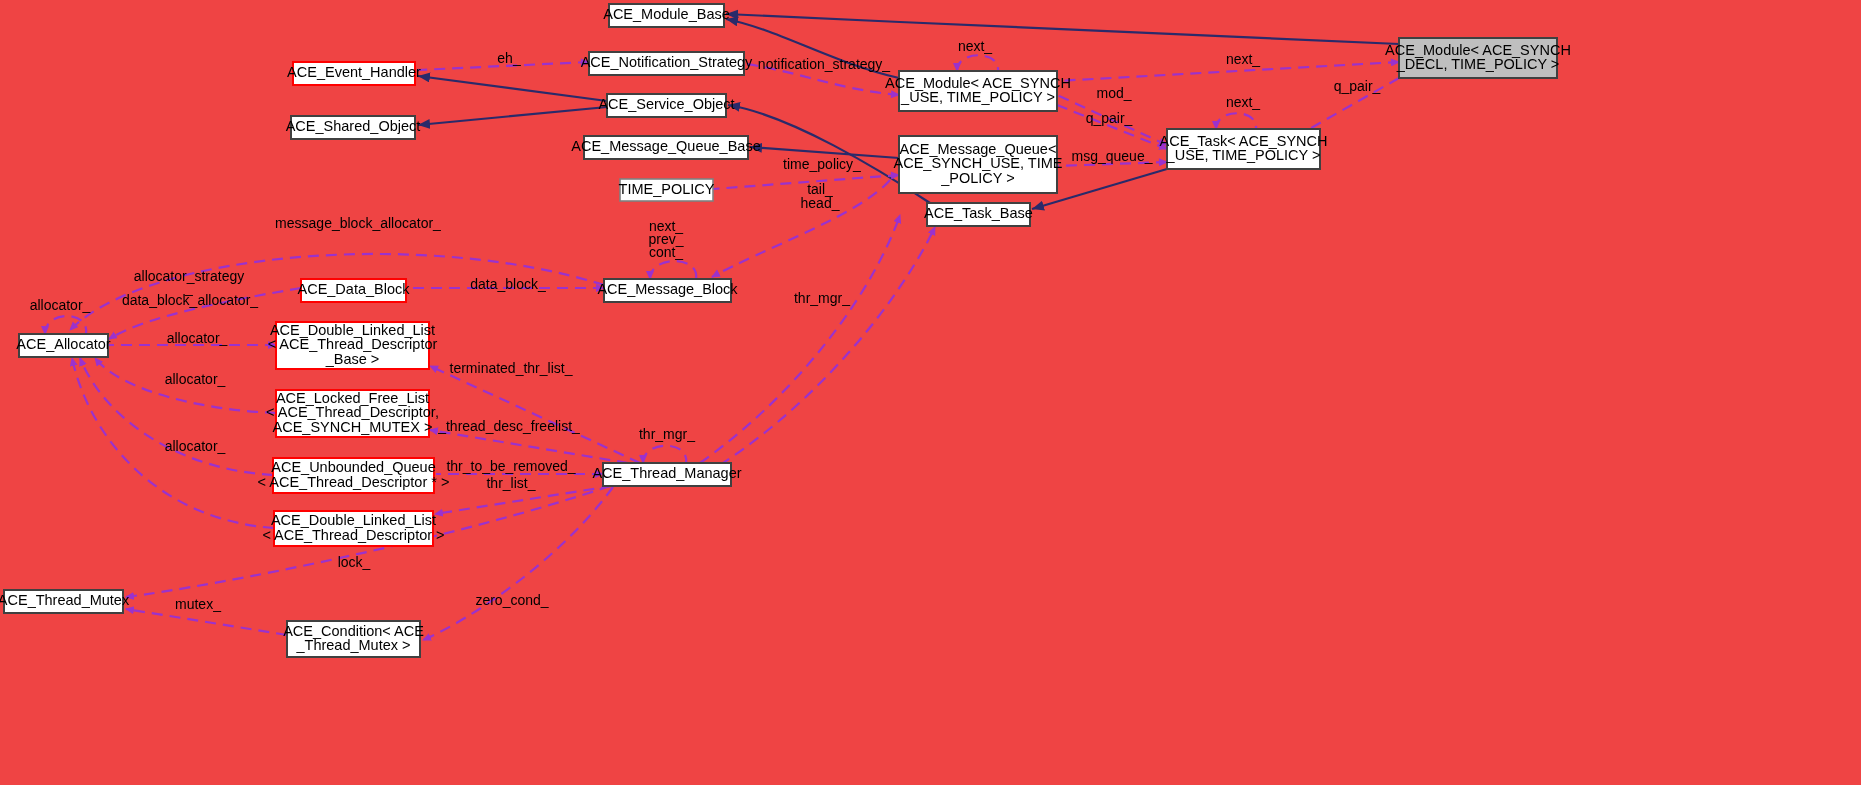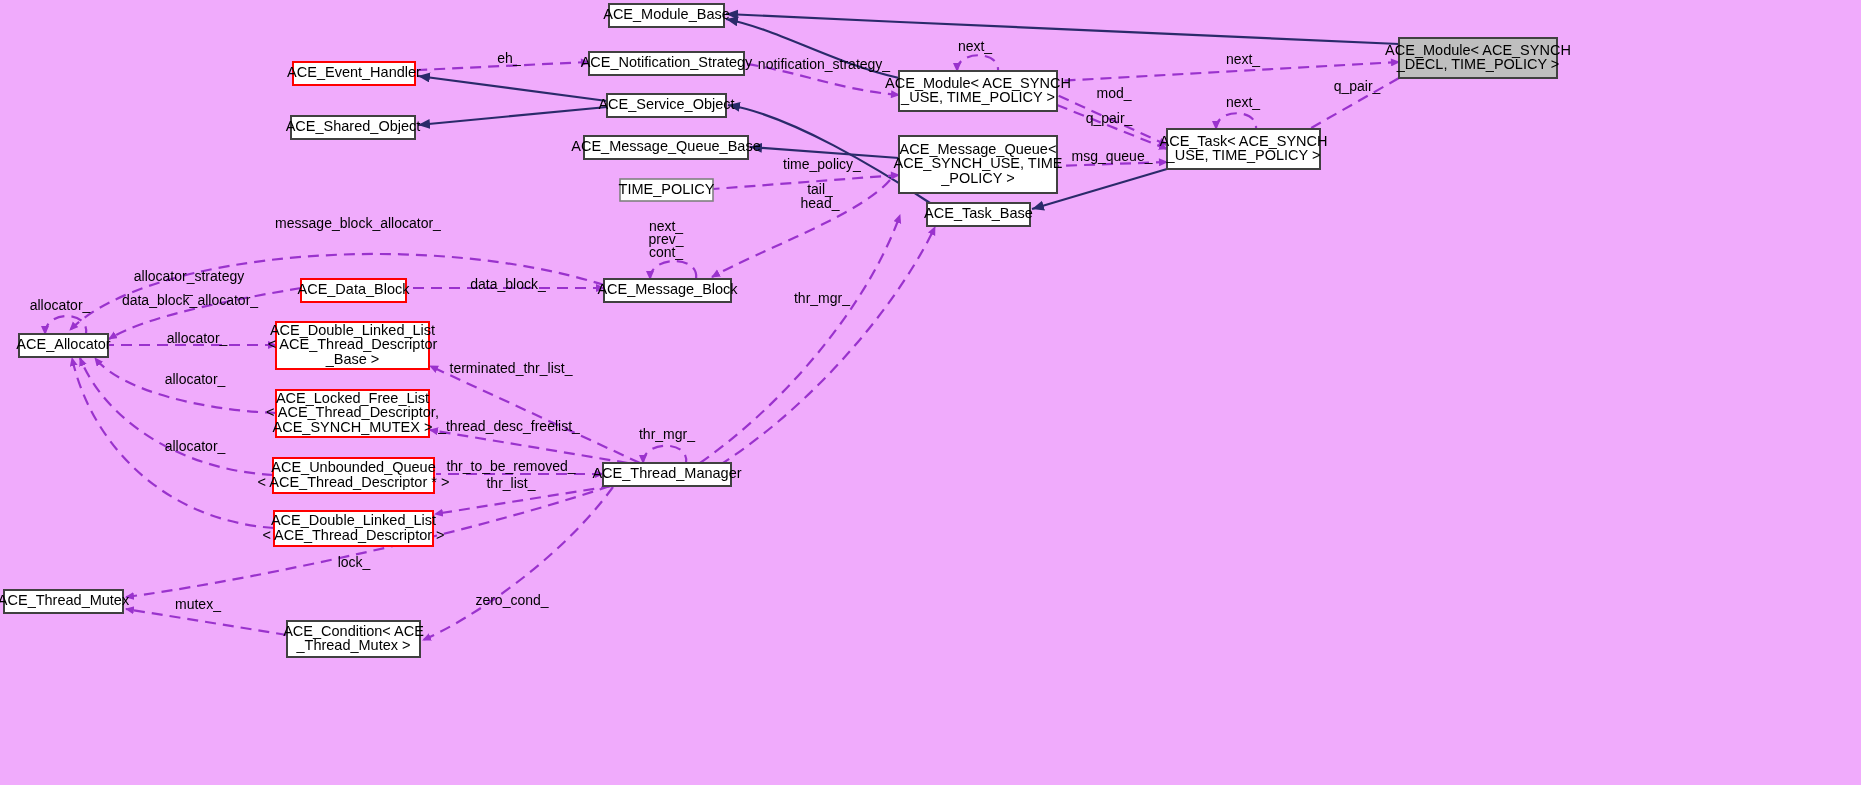--- a/index.html
+++ b/index.html
@@ -4,21 +4,21 @@
 <style>
   html, body {
     margin: 0;
     padding: 0;
     background: #ffffff;
   }
   #diagram-root {
     position: relative;
     width: 1861px;
     height: 785px;
-    background: #f0abfc;
+    background: #ef4444;
     font-family: "Liberation Sans", sans-serif;
     overflow: hidden;
   }
   svg.layer {
     position: absolute;
     top: 0;
     left: 0;
     width: 1861px;
     height: 785px;
   }

